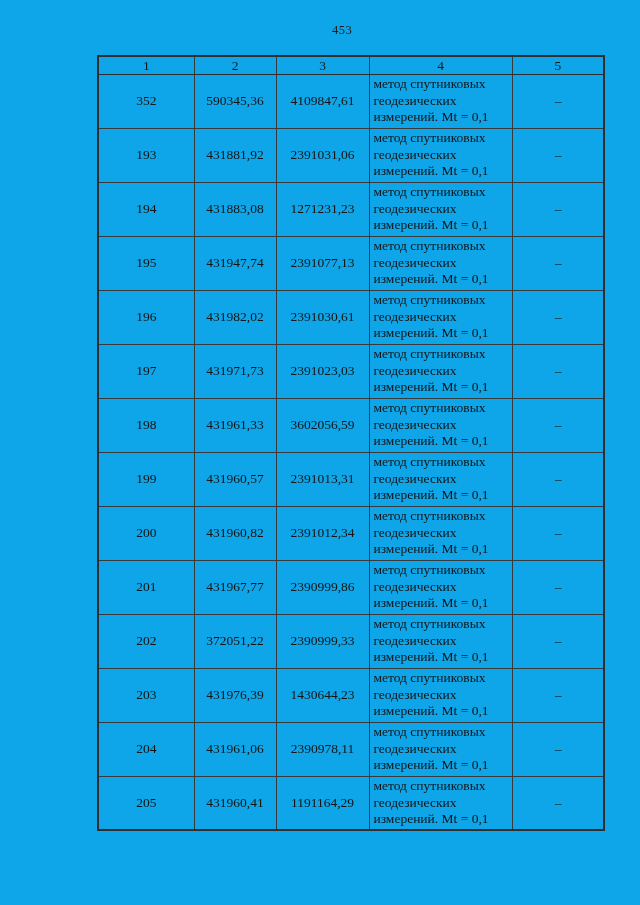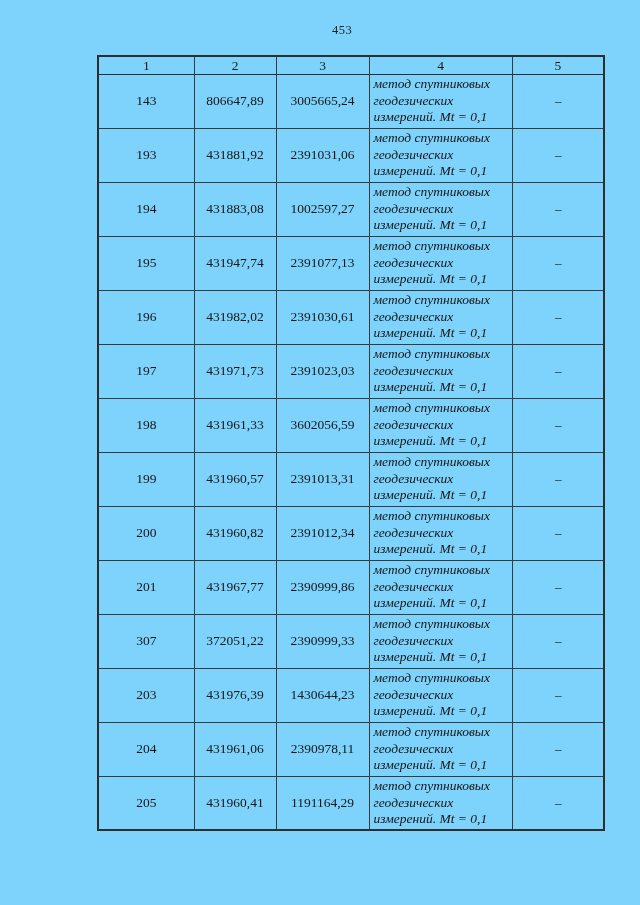--- a/index.html
+++ b/index.html
@@ -6,21 +6,21 @@
   html, body {
     width: 640px; height: 905px;
     background: #ffffff;
     font-family: "Liberation Serif", "DejaVu Serif", serif;
     color: #141414;
     overflow: hidden;
   }
   .page {
     position: relative;
     width: 640px; height: 905px;
-    background: #7dd3fc;
+    background: #0ea5e9;
   }
   .page-number {
     position: absolute;
     top: 23px; left: 0; width: 684px;
     text-align: center;
     font-size: 12.5px;
     letter-spacing: 0.5px;
     color: #1c1c1c;
   }
   table.data-table {
@@ -51,21 +51,20 @@
     text-align: center;
     color: #151515;
   }
   .data-table td.c4 {
     text-align: left;
     padding: 1px 2px 1px 4px;
   }
   .data-table td.c4 .method-line {
     line-height: 16.5px;
     white-space: nowrap;
-    font-style: italic;
   }
   .data-table td.c5 {
     font-size: 13px;
     letter-spacing: -1px;
   }
   col.w1 { width: 96px; }
   col.w2 { width: 82px; }
   col.w3 { width: 93px; }
   col.w4 { width: 143px; }
   col.w5 { width: 92px; }
@@ -90,23 +89,23 @@
         <th>1</th>
         <th>2</th>
         <th>3</th>
         <th>4</th>
         <th>5</th>
       </tr>
     </thead>
     <tbody>
 
     <tr>
-          <td class="c1">143</td>
-          <td class="c2">806647,89</td>
-          <td class="c3">3005665,24</td>
+          <td class="c1">352</td>
+          <td class="c2">590345,36</td>
+          <td class="c3">4109847,61</td>
           <td class="c4">
             <div class="method-line">метод спутниковых</div>
             <div class="method-line">геодезических</div>
             <div class="method-line">измерений. Mt = 0,1</div>
           </td>
           <td class="c5">–</td>
         </tr>
         <tr>
           <td class="c1">193</td>
           <td class="c2">431881,92</td>
@@ -114,21 +113,21 @@
           <td class="c4">
             <div class="method-line">метод спутниковых</div>
             <div class="method-line">геодезических</div>
             <div class="method-line">измерений. Mt = 0,1</div>
           </td>
           <td class="c5">–</td>
         </tr>
         <tr>
           <td class="c1">194</td>
           <td class="c2">431883,08</td>
-          <td class="c3">1002597,27</td>
+          <td class="c3">1271231,23</td>
           <td class="c4">
             <div class="method-line">метод спутниковых</div>
             <div class="method-line">геодезических</div>
             <div class="method-line">измерений. Mt = 0,1</div>
           </td>
           <td class="c5">–</td>
         </tr>
         <tr>
           <td class="c1">195</td>
           <td class="c2">431947,74</td>
@@ -200,21 +199,21 @@
           <td class="c2">431967,77</td>
           <td class="c3">2390999,86</td>
           <td class="c4">
             <div class="method-line">метод спутниковых</div>
             <div class="method-line">геодезических</div>
             <div class="method-line">измерений. Mt = 0,1</div>
           </td>
           <td class="c5">–</td>
         </tr>
         <tr>
-          <td class="c1">307</td>
+          <td class="c1">202</td>
           <td class="c2">372051,22</td>
           <td class="c3">2390999,33</td>
           <td class="c4">
             <div class="method-line">метод спутниковых</div>
             <div class="method-line">геодезических</div>
             <div class="method-line">измерений. Mt = 0,1</div>
           </td>
           <td class="c5">–</td>
         </tr>
         <tr>

